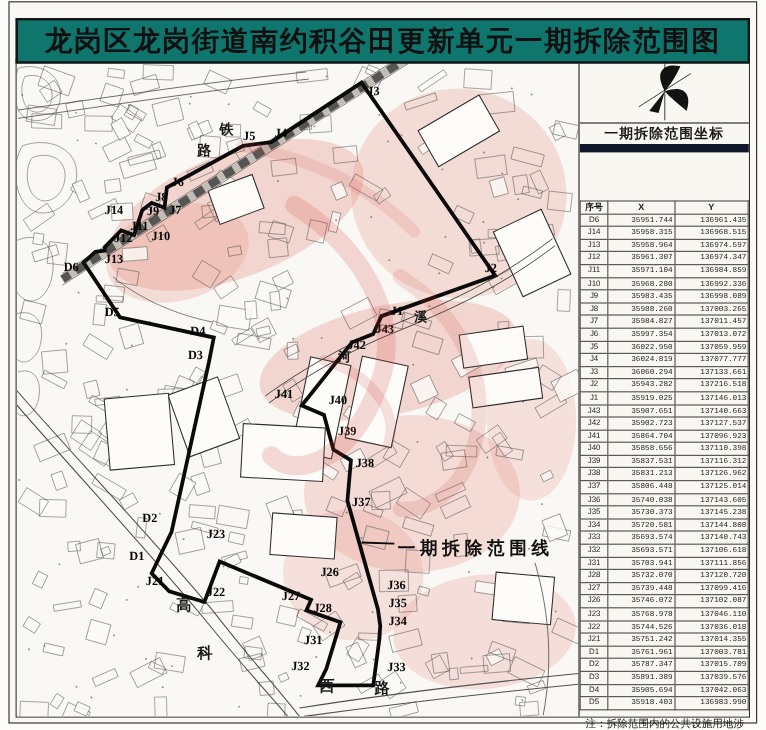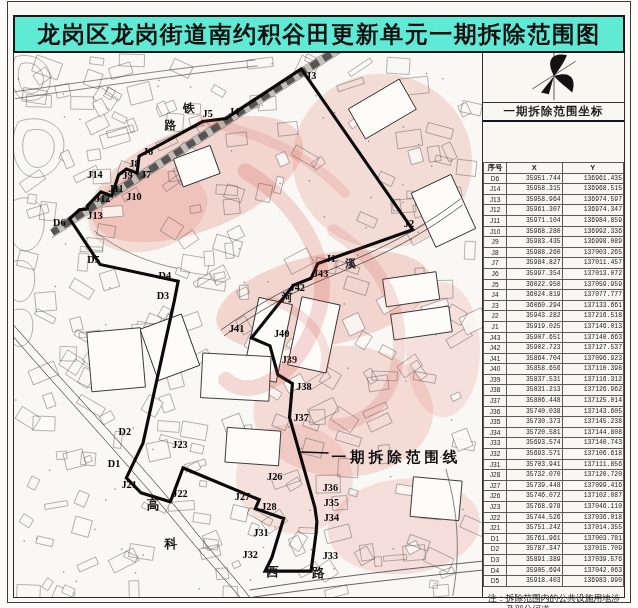--- a/index.html
+++ b/index.html
@@ -2,30 +2,30 @@
 <html><head>
 <meta charset="utf-8">
 <style>
   html,body{margin:0;padding:0;background:#ffffff;}
   .page{position:relative;width:638px;height:608px;background:#fdfcfa;overflow:hidden;
         font-family:"Liberation Serif","DejaVu Serif",serif;}
   .outer-frame{position:absolute;left:7px;top:1px;width:622px;height:600px;
         border:1px solid #3a3a3a;background:#faf8f4;}
   .title-box{position:absolute;left:5px;right:5px;top:13px;height:34px;
         border:2px solid #161616;display:flex;align-items:center;justify-content:center;
-        background:#5eead4;z-index:5;}
+        background:#0f766e;z-index:5;}
   .title-box h1{margin:0;font-size:23px;font-weight:bold;color:#101010;letter-spacing:1.5px;
         font-family:"Liberation Serif","DejaVu Serif",serif;}
   .body-row{position:absolute;left:5px;right:5px;top:47px;bottom:4px;border:1px solid #2c2c2c;
         display:flex;background:#fbfaf6;}
   .map-wrap{position:relative;flex:1;border-right:1px solid #2c2c2c;overflow:hidden;background:#fbfaf6;}
   .map-wrap svg{display:block;width:100%;height:100%;}
   .panel{width:141px;display:flex;flex-direction:column;background:#f9f7f2;color:#1b1b1b;}
   .compass{height:56px;display:flex;align-items:center;justify-content:center;}
-  .tbl-title{border-top:1px solid #333;border-bottom:2px solid #0f172a;text-align:center;
+  .tbl-title{border-top:1px solid #333;border-bottom:7px solid #0f172a;text-align:center;
         font-size:11.5px;font-weight:bold;padding:1px 0;letter-spacing:1px;}
   table.coords{width:100%;border-collapse:collapse;table-layout:fixed;
         font-family:"Liberation Sans","DejaVu Sans",sans-serif;font-size:6.6px;color:#222;margin-top:40px;}
   table.coords th,table.coords td{border:0.5px solid #5a5a5a;height:9.6px;line-height:9.6px;
         padding:0 1px;overflow:hidden;white-space:nowrap;}
   table.coords th{font-size:7.5px;font-weight:bold;text-align:center;}
   col.c-id{width:23px;}col.c-x{width:55px;}col.c-y{width:61px;}
   td.c-id{text-align:center;}
   td.c-x,td.c-y{text-align:right;padding-right:2px;font-family:"Liberation Mono","DejaVu Sans Mono",monospace;font-size:6.4px;}
   .note{padding:6px 3px 0 5px;font-size:8.8px;line-height:11.5px;color:#151515;}

